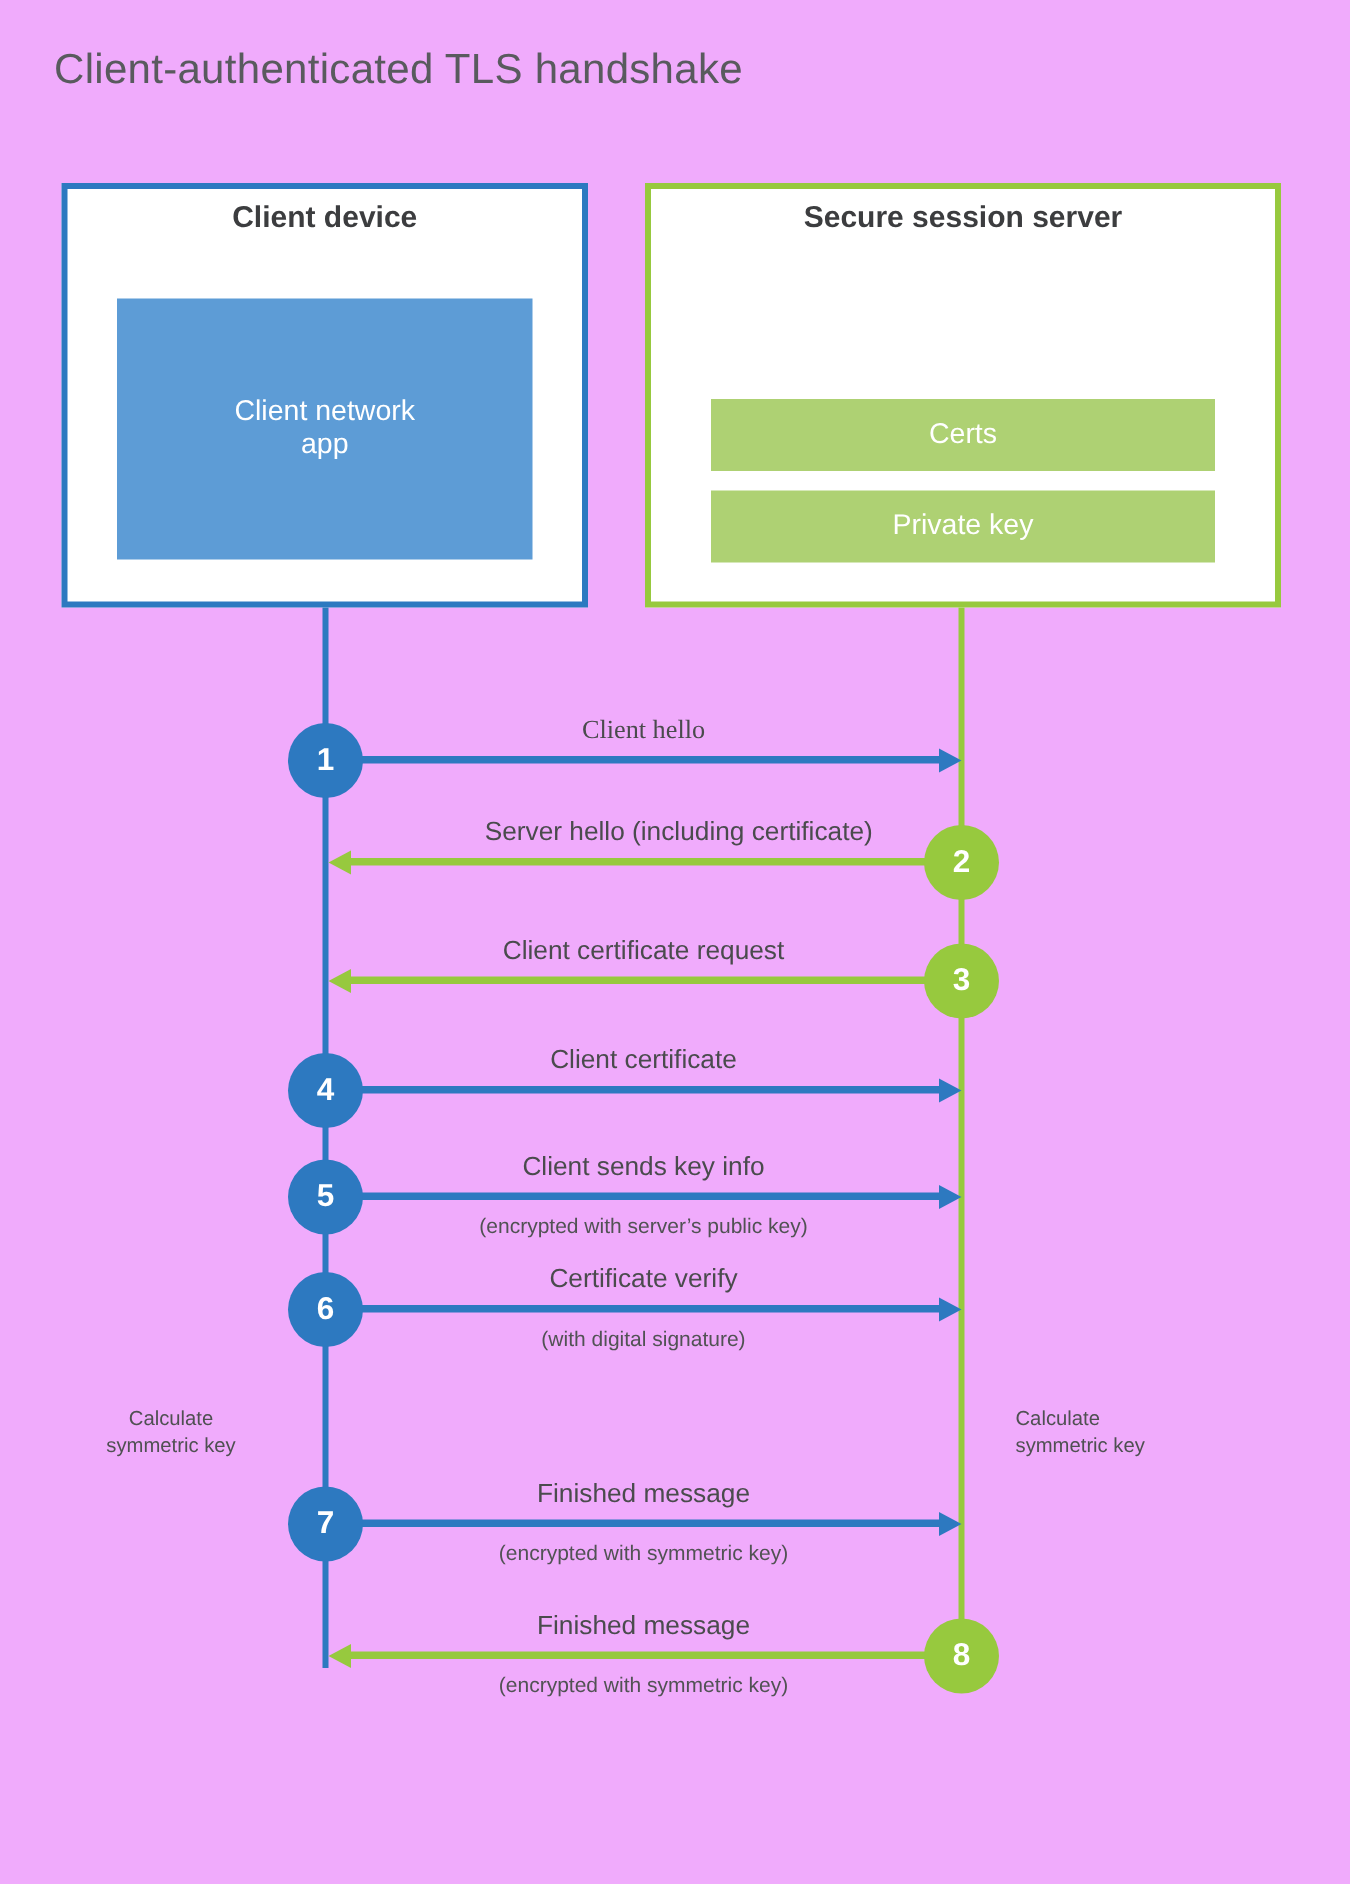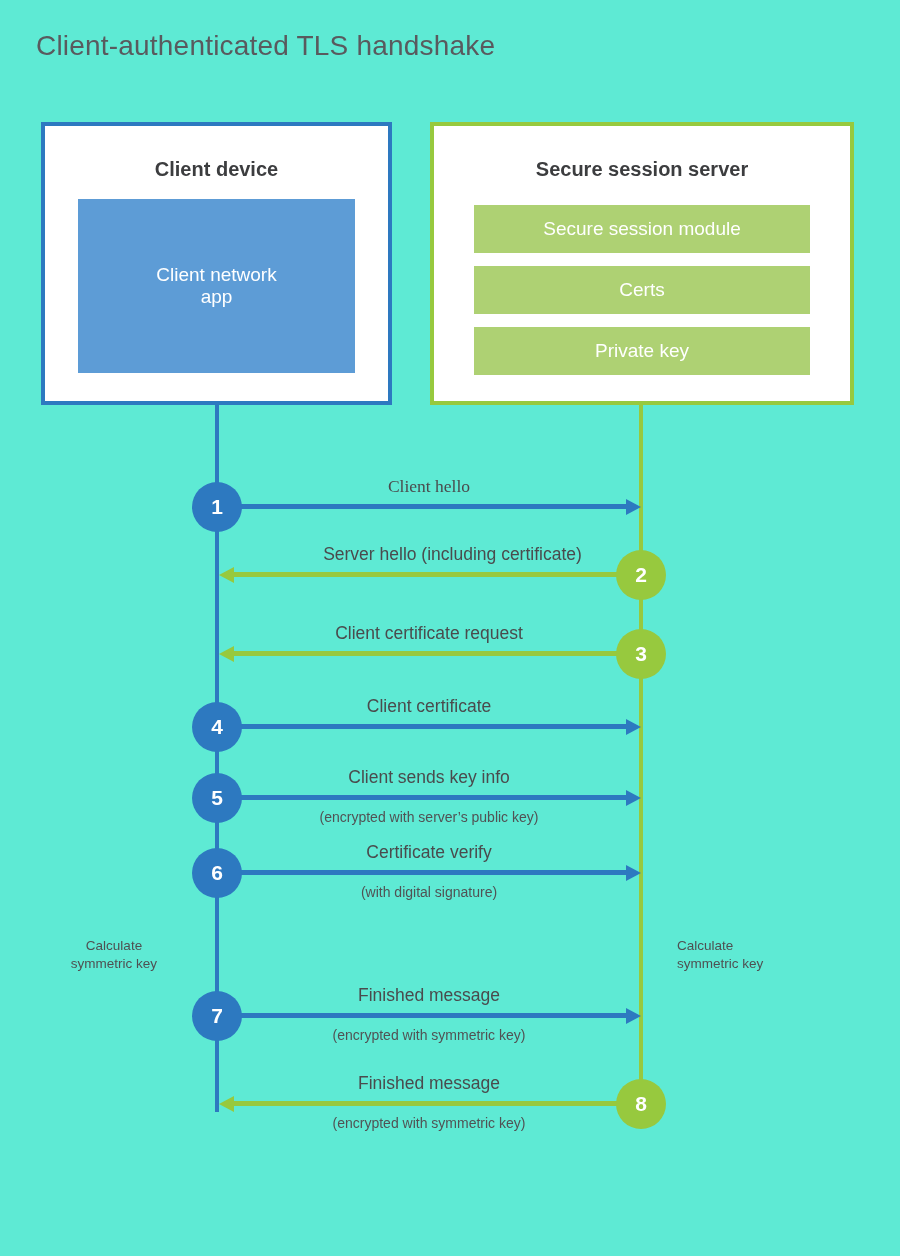--- a/index.html
+++ b/index.html
@@ -7,33 +7,33 @@
     --blue-fill:#5d9cd6;
     --green:#97c93e;
     --green-fill:#aed173;
     --heading:#3c3d3f;
     --title-gray:#595a5e;
     --label-gray:#4a4b4d;
   }
   *{margin:0;padding:0;box-sizing:border-box;}
   body{background:#fff;}
   .canvas{
-    position:relative;width:900px;height:1256px;background:#5eead4;overflow:hidden;
+    position:relative;width:900px;height:1256px;background:#f0abfc;overflow:hidden;
     font-family:"Liberation Sans","DejaVu Sans",sans-serif;
   }
   .page-title{
     position:absolute;left:36px;top:30px;
     font-size:28px;font-weight:300;color:var(--title-gray);letter-spacing:0.2px;
   }
   
   .box{position:absolute;top:122px;height:283px;background:#fff;z-index:2;}
   .client-box{left:41px;width:351px;border:4px solid var(--blue);}
   .server-box{left:430px;width:424px;border:4px solid var(--green);}
   .box-title{
-    position:absolute;left:0;right:0;top:32px;text-align:center;
+    position:absolute;left:0;right:0;top:8px;text-align:center;
     font-size:20px;font-weight:700;color:var(--heading);
   }
   .module{
     position:absolute;display:flex;align-items:center;justify-content:center;
     color:#fff;font-size:19px;text-align:center;white-space:pre-line;
   }
   .blue-module{left:33px;top:73px;width:277px;height:174px;background:var(--blue-fill);}
   .green-bar{left:40px;width:336px;height:48px;background:var(--green-fill);}
   
   .lifeline{position:absolute;width:4px;z-index:1;}
@@ -74,21 +74,20 @@
   <div class="page-title">Client-authenticated TLS handshake</div>
 
   <div class="box client-box">
     <div class="box-title">Client device</div>
     <div class="module blue-module">Client network
 app</div>
   </div>
 
   <div class="box server-box">
     <div class="box-title">Secure session server</div>
-    <div class="module green-bar" style="top:79px;">Secure session module</div>
     <div class="module green-bar" style="top:140px;">Certs</div>
     <div class="module green-bar" style="top:201px;">Private key</div>
   </div>
 
   <div class="lifeline lifeline-blue"></div>
   <div class="lifeline lifeline-green"></div>
 
   <div id="message-layer">
       <div class="msg-line" style="left: 239px; top: 504px; width: 387px; background: var(--blue);"></div>
       <div class="msg-head head-right" style="left: 626px; top: 499px;"></div>

